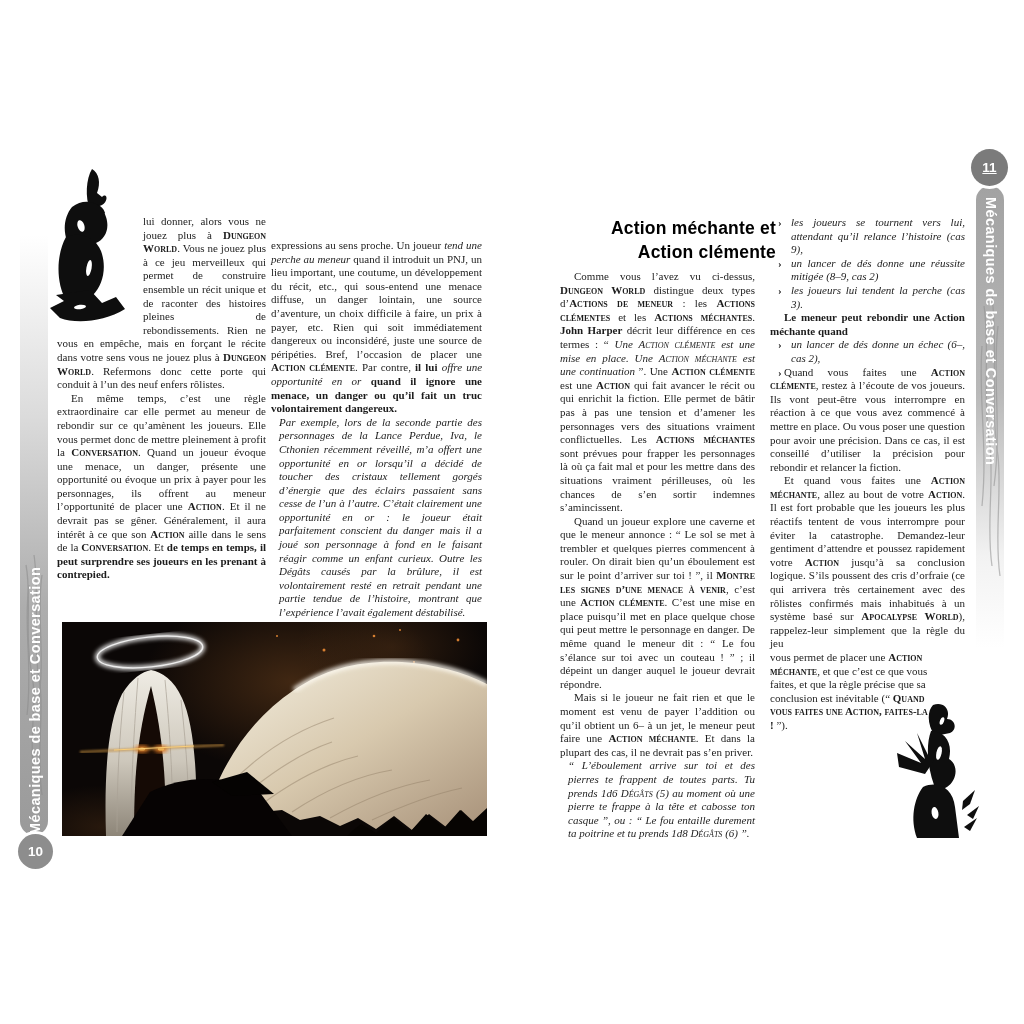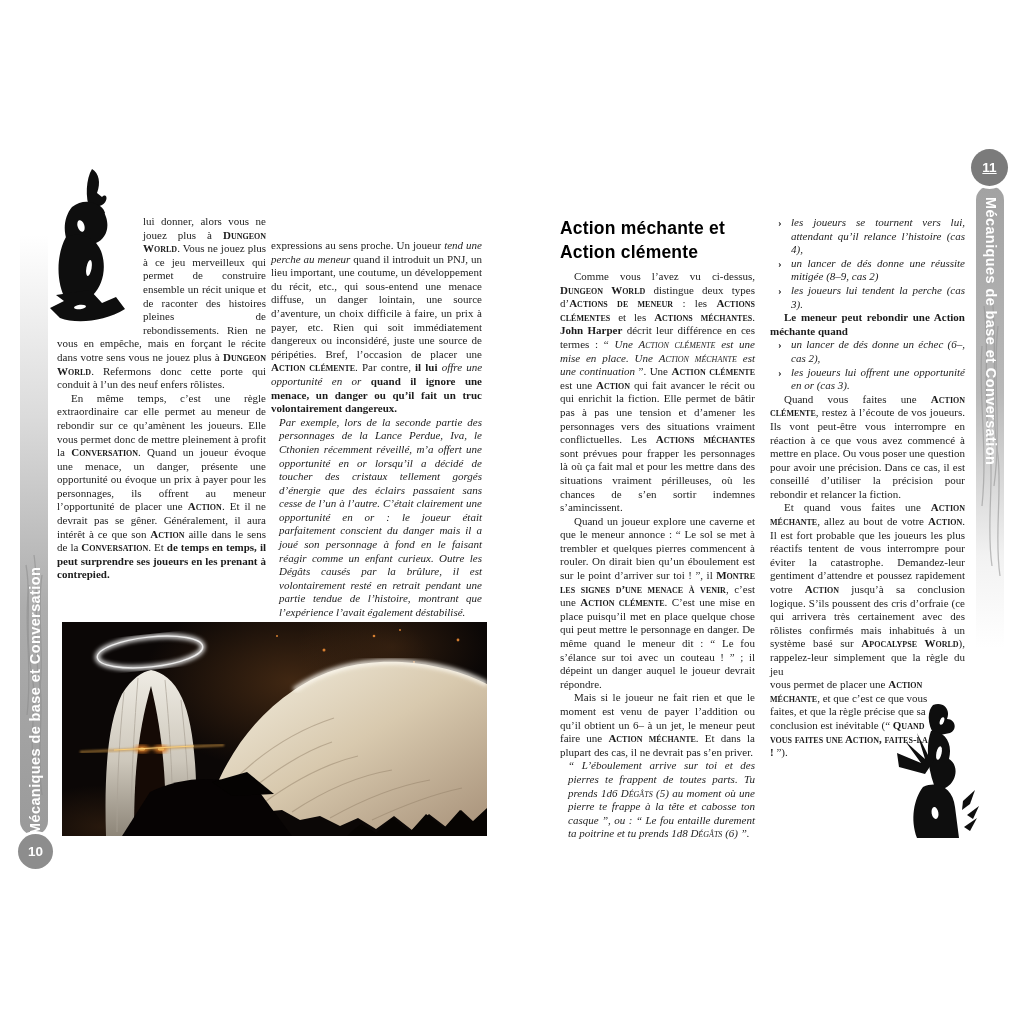--- a/index.html
+++ b/index.html
@@ -11,21 +11,21 @@
   .indent{text-indent:14px;}
   .ex{font-style:italic;margin-left:8px !important;}
   .rt-sc{font-variant:small-caps;}
   .rt-b{font-weight:bold;}
   .rt-i{font-style:italic;}
   .rt-bsc{font-variant:small-caps;font-weight:bold;}
   .rt-isc{font-variant:small-caps;font-style:italic;}
   .fig-spacer{float:left;width:86px;height:113px;}
   
   .h1{font-family:"Liberation Sans",sans-serif;font-weight:bold;font-size:17.5px;
-      line-height:24px;color:#000;letter-spacing:.2px;}
+      line-height:24px;color:#000;letter-spacing:.2px;text-align:right;}
   .subhead{font-weight:bold;text-indent:14px;font-size:11px;line-height:13.6px;text-align:justify;margin:0;}
   
   ul.cases{list-style:none;margin:0;padding:0;}
   ul.cases li{position:relative;padding-left:21px;font-style:italic;font-size:11px;
               line-height:13.6px;text-align:justify;}
   ul.cases .bullet{position:absolute;left:8px;top:0;font-style:normal;font-weight:bold;}
   
   .bar-left{left:20px;top:235px;width:28px;height:600px;border-radius:0 0 14px 14px;
     background:linear-gradient(180deg,rgba(205,205,205,0) 0%,rgba(190,190,190,.55) 30%,
                #adadad 62%,#9a9a9a 100%);}
@@ -181,28 +181,28 @@
 
   <div class="abs col" style="left:560px;top:270px;width:195px;">
     <p class="indent">Comme vous l’avez vu ci-dessus, <span class="rt-bsc">Dungeon World</span> distingue deux types d’<span class="rt-bsc">Actions de meneur</span> : les <span class="rt-bsc">Actions clémentes</span> et les <span class="rt-bsc">Actions méchantes</span>. <span class="rt-b">John Harper</span> décrit leur différence en ces termes : “ <span class="rt-i">Une</span> <span class="rt-isc">Action clémente</span> <span class="rt-i">est une mise en place. Une</span> <span class="rt-isc">Action méchante</span> <span class="rt-i">est une continuation</span> ”. Une <span class="rt-bsc">Action clémente</span> est une <span class="rt-bsc">Action</span> qui fait avancer le récit ou qui enrichit la fiction. Elle permet de bâtir pas à pas une tension et d’amener les personnages vers des situations vraiment conflictuelles. Les <span class="rt-bsc">Actions méchantes</span> sont prévues pour frapper les personnages là où ça fait mal et pour les mettre dans des situations vraiment périlleuses, où les chances de s’en sortir indemnes s’amincissent.</p>
     <p class="indent">Quand un joueur explore une caverne et que le meneur annonce : “ Le sol se met à trembler et quelques pierres commencent à rouler. On dirait bien qu’un éboulement est sur le point d’arriver sur toi ! ”, il <span class="rt-bsc">Montre les signes d’une menace à venir</span>, c’est une <span class="rt-bsc">Action clémente</span>. C’est une mise en place puisqu’il met en place quelque chose qui peut mettre le personnage en danger. De même quand le meneur dit : “ Le fou s’élance sur toi avec un couteau ! ” ; il dépeint un danger auquel le joueur devrait répondre.</p>
     <p class="indent">Mais si le joueur ne fait rien et que le moment est venu de payer l’addition ou qu’il obtient un 6– à un jet, le meneur peut faire une <span class="rt-bsc">Action méchante</span>. Et dans la plupart des cas, il ne devrait pas s’en priver.</p>
     <p class="ex">“ L’éboulement arrive sur toi et des pierres te frappent de toutes parts. Tu prends 1d6 <span class="rt-sc">Dégâts</span> (5) au moment où une pierre te frappe à la tête et cabosse ton casque ”, ou : “ Le fou entaille durement ta poitrine et tu prends 1d8 <span class="rt-sc">Dégâts</span> (6) ”.</p>
   </div>
 
   <div class="abs col" style="left:770px;top:216px;width:195px;">
     <ul class="cases">
-      <li><span class="bullet">›</span><span>les joueurs se tournent vers lui, attendant qu’il relance l’histoire (cas 4),</span></li>
+      <li><span class="bullet">›</span><span>les joueurs se tournent vers lui, attendant qu’il relance l’histoire (cas 9),</span></li>
       <li><span class="bullet">›</span><span>un lancer de dés donne une réussite mitigée (8–9, cas 2)</span></li>
       <li><span class="bullet">›</span><span>les joueurs lui tendent la perche (cas 3).</span></li>
     </ul>
     <p class="subhead">Le meneur peut rebondir une Action méchante quand</p>
     <ul class="cases">
       <li><span class="bullet">›</span><span>un lancer de dés donne un échec (6–, cas 2),</span></li>
-      <li><span class="bullet">›</span><span>les joueurs lui offrent une opportunité en or (cas 3).</span></li>
+      <li><span class="bullet">›</span></li>
     </ul>
     <p class="indent">Quand vous faites une <span class="rt-bsc">Action clémente</span>, restez à l’écoute de vos joueurs. Ils vont peut-être vous interrompre en réaction à ce que vous avez commencé à mettre en place. Ou vous poser une question pour avoir une précision. Dans ce cas, il est conseillé d’utiliser la précision pour rebondir et relancer la fiction.</p>
     <p class="indent">Et quand vous faites une <span class="rt-bsc">Action méchante</span>, allez au bout de votre <span class="rt-bsc">Action</span>. Il est fort probable que les joueurs les plus réactifs tentent de vous interrompre pour éviter la catastrophe. Demandez-leur gentiment d’attendre et poussez rapidement votre <span class="rt-bsc">Action</span> jusqu’à sa conclusion logique. S’ils poussent des cris d’orfraie (ce qui arrivera très certainement avec des rôlistes confirmés mais inhabitués à un système basé sur <span class="rt-bsc">Apocalypse World</span>), rappelez-leur simplement que la règle du jeu</p>
     <p style="width:162px;text-align:left;">vous permet de placer une <span class="rt-bsc">Action méchante</span>, et que c’est ce que vous faites, et que la règle précise que sa conclusion est inévitable (“ <span class="rt-bsc">Quand vous faites une Action, faites-la !</span> ”).</p>
   </div>
 
   <svg class="abs" style="left:895px;top:703px;" width="88" height="135" viewBox="0 0 88 135">
     <g fill="#0e0e0e">
       <path d="M38 2 C48 -2 56 6 52 16 C60 16 63 26 55 30 L40 33 C32 22 32 8 38 2 Z"></path>
       <path d="M36 28 C50 28 58 40 54 56 C64 62 62 78 52 84 L42 89 C33 70 30 44 36 28 Z"></path>

